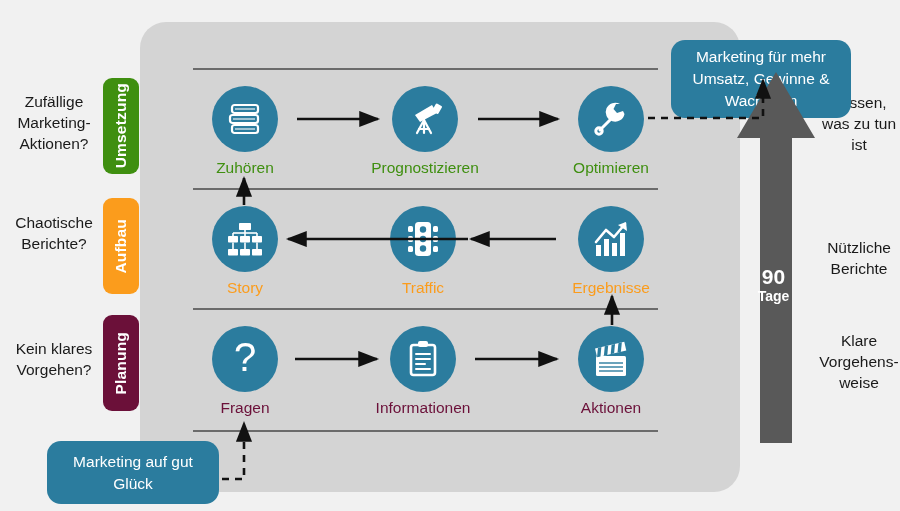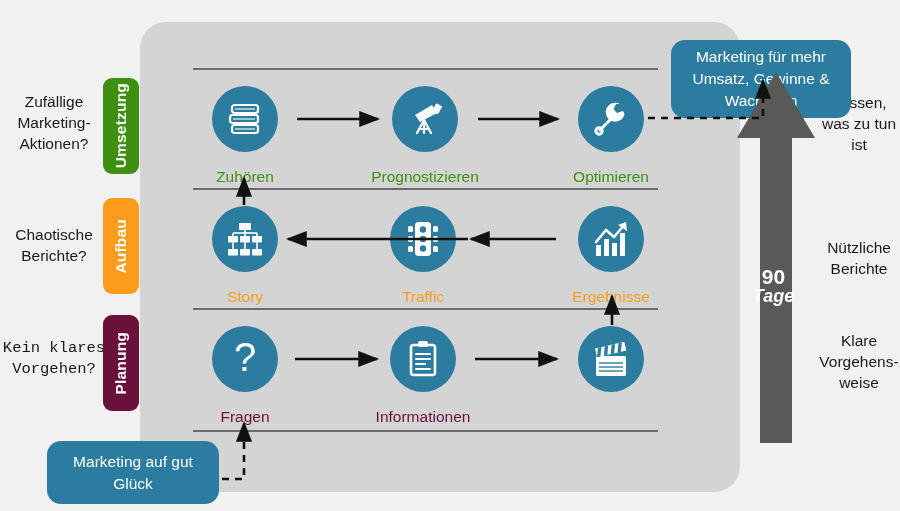--- a/index.html
+++ b/index.html
@@ -37,22 +37,22 @@
   .question {
     position: absolute;
     width: 108px;
     text-align: center;
     color: #1a1a1a;
     font-size: 15.5px;
     line-height: 21px;
     white-space: pre-line;
   }
   .q1 { left: 0px;  top: 91px; }
-  .q2 { left: 0px;  top: 224px; }
-  .q3 { left: 0px;  top: 338px; font-family: Liberation Mono, monospace; }
+  .q2 { left: 0px;  top: 212px; }
+  .q3 { left: 0px;  top: 338px; }
 
   
   .benefit {
     position: absolute;
     width: 118px;
     text-align: center;
     color: #1a1a1a;
     font-size: 15.5px;
     line-height: 21px;
     white-space: pre-line;
@@ -107,21 +107,21 @@
     height: 66px;
     margin: 0 auto;
     border-radius: 50%;
     background: #2b7c9e;
     display: flex;
     align-items: center;
     justify-content: center;
   }
   .node .circle svg { display: block; }
   .node .label {
-    margin-top: 16px;
+    margin-top: 7px;
     font-size: 15.5px;
     line-height: 18px;
     white-space: nowrap;
   }
   .lbl-green  { color: #3f8f10; }
   .lbl-orange { color: #fb9c1c; }
   .lbl-maroon { color: #6b1039; text-align: center; }
 
   
   .n-r1c1 { left: 180px; top: 86px; }
@@ -170,21 +170,21 @@
   .bigarrow .label90 {
     position: absolute;
     left: 0; right: 5px;
     top: 196px;
     text-align: center;
     color: #ffffff;
     font-weight: bold;
     pointer-events: none;
   }
   .bigarrow .num { font-size: 21px; line-height: 22px; display: block; }
-  .bigarrow .unit { font-size: 18px; line-height: 16px; display: block; font-style: italic; }
+  .bigarrow .unit { font-size: 14px; line-height: 16px; display: block; }
 
   svg.overlay {
     position: absolute;
     left: 0; top: 0;
     width: 900px; height: 511px;
     pointer-events: none;
   }
 </style>
 </head>
 <body>
@@ -385,20 +385,21 @@
           <rect x="6" y="7" width="30" height="9" fill="#ffffff"></rect>
           <g fill="#2b7c9e">
             <polygon points="9,7 12.5,7 9.5,16 6,16"></polygon>
             <polygon points="16,7 19.5,7 16.5,16 13,16"></polygon>
             <polygon points="23,7 26.5,7 23.5,16 20,16"></polygon>
             <polygon points="30,7 33.5,7 30.5,16 27,16"></polygon>
           </g>
         </g>
       </svg>
     </div>
+    <div class="label lbl-maroon">Aktionen</div>
   </div>
 
   <div class="callout callout-top">Marketing für mehr
 Umsatz, Gewinne &amp;
 Wachstum</div>
   <div class="callout callout-bottom">Marketing auf gut
 Glück</div>
 
   <div class="bigarrow">
     <svg width="82" height="375" viewBox="0 0 82 375">

